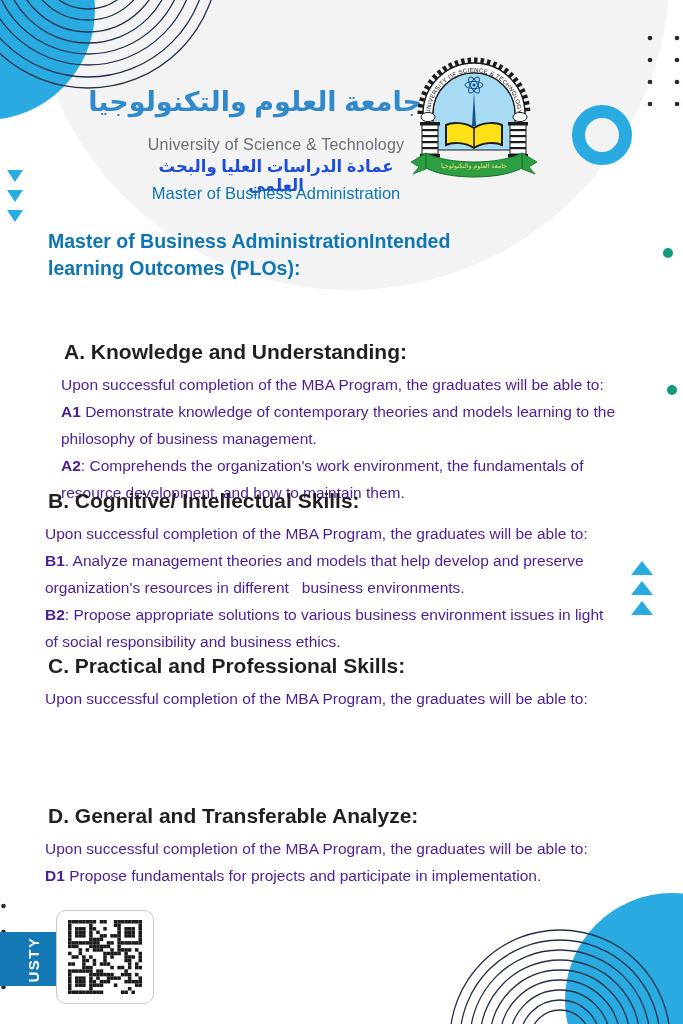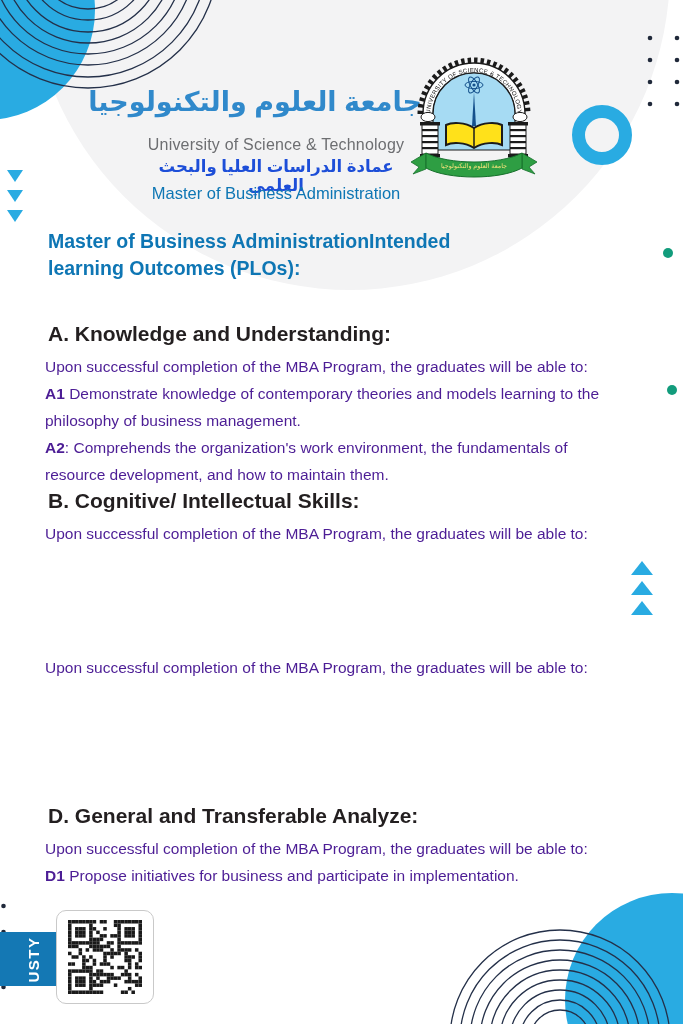--- a/index.html
+++ b/index.html
@@ -29,21 +29,21 @@
   .hdr-block{position:absolute;left:130px;width:292px;text-align:center;z-index:3;}
   .calligraphy{top:76px;font-size:27px;font-weight:bold;color:#3089CB;direction:rtl;white-space:nowrap;line-height:52px;}
   .uni-name{top:136px;font-size:16px;color:#6D6E71;letter-spacing:.2px;}
   .deanship{top:157px;font-size:16.5px;font-weight:bold;color:#1d4ed8;direction:rtl;}
   .program{top:184px;font-size:16.5px;font-weight:normal;color:#0E76B4;}
   .seal{position:absolute;left:408px;top:50px;z-index:3;}
   
   .title{position:absolute;left:48px;top:228px;width:460px;margin:0;z-index:3;
     font-size:19.5px;font-weight:bold;color:#0E76B4;line-height:27px;}
   .plo-section{position:absolute;left:45px;width:565px;z-index:3;}
-  .sec-a{top:322px;} .sec-b{top:489px;} .sec-c{top:654px;} .sec-d{top:804px;}
+  .sec-a{top:340px;margin-left:16px;} .sec-b{top:489px;} .sec-c{top:654px;} .sec-d{top:804px;}
   .plo-section h2{margin:0 0 7px 3px;font-size:21px;font-weight:bold;color:#231F20;}
   .plo-section p{margin:0;font-size:15.5px;line-height:27px;color:#4c1d95;width:560px;}
   .plo-section p span{white-space:pre-wrap;}
   .plo-section b{font-weight:bold;text-align:center;}
   
   .usty-tab{position:absolute;left:0;top:932px;width:66px;height:54px;background:#1478B4;z-index:3;
     display:flex;align-items:center;justify-content:center;}
   .usty-tab span{transform:rotate(-90deg);color:#fff;font-weight:bold;font-size:15px;letter-spacing:1.5px;}
   .qr-box{position:absolute;left:56px;top:910px;width:96px;height:92px;background:#fff;
     border:1.5px solid #c9c9c9;border-radius:10px;z-index:4;display:flex;align-items:center;justify-content:center;}
@@ -187,30 +187,33 @@
   <section class="plo-section sec-a">
     <h2>A. Knowledge and Understanding:</h2>
     <p class="intro">Upon successful completion of the MBA Program, the graduates will be able to:</p>
     <p class="item"><b>A1</b><span> Demonstrate knowledge of contemporary theories and models learning to the philosophy of business management.</span></p>
     <p class="item"><b>A2</b><span>: Comprehends the organization's work environment, the fundamentals of resource development, and how to maintain them.</span></p>
   </section>
 
   <section class="plo-section sec-b">
     <h2>B. Cognitive/ Intellectual Skills:</h2>
     <p class="intro">Upon successful completion of the MBA Program, the graduates will be able to:</p>
+    <p class="item"><b>B1</b><span>. Analyze management theories and models that help develop and preserve organization's resources in different   business environments.</span></p>
+    <p class="item"><b>B2</b><span>: Propose appropriate solutions to various business environment issues in light of social responsibility and business ethics.</span></p>
   </section>
 
   <section class="plo-section sec-c">
+    <h2>C. Practical and Professional Skills:</h2>
     <p class="intro">Upon successful completion of the MBA Program, the graduates will be able to:</p>
   </section>
 
   <section class="plo-section sec-d">
     <h2>D. General and Transferable Analyze:</h2>
     <p class="intro">Upon successful completion of the MBA Program, the graduates will be able to:</p>
-    <p class="item"><b>D1</b><span> Propose initiatives for business and participate in implementation.</span></p>
+    <p class="item"><b>D1</b><span> Propose fundamentals for projects and participate in implementation.</span></p>
   </section>
 
   <div class="usty-tab">
     <span>USTY</span>
   </div>
   <div class="qr-box">
     <svg id="qr-svg" width="74" height="74">
         <g fill="#1a1a1a">
           <rect x="0.00" y="0.00" width="3.52" height="3.52"></rect>
           <rect x="3.52" y="0.00" width="3.52" height="3.52"></rect>

